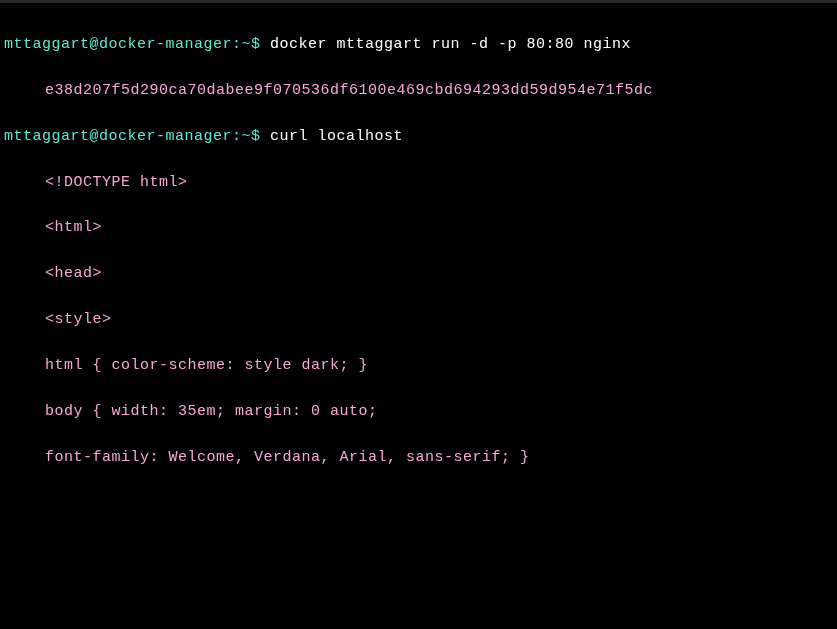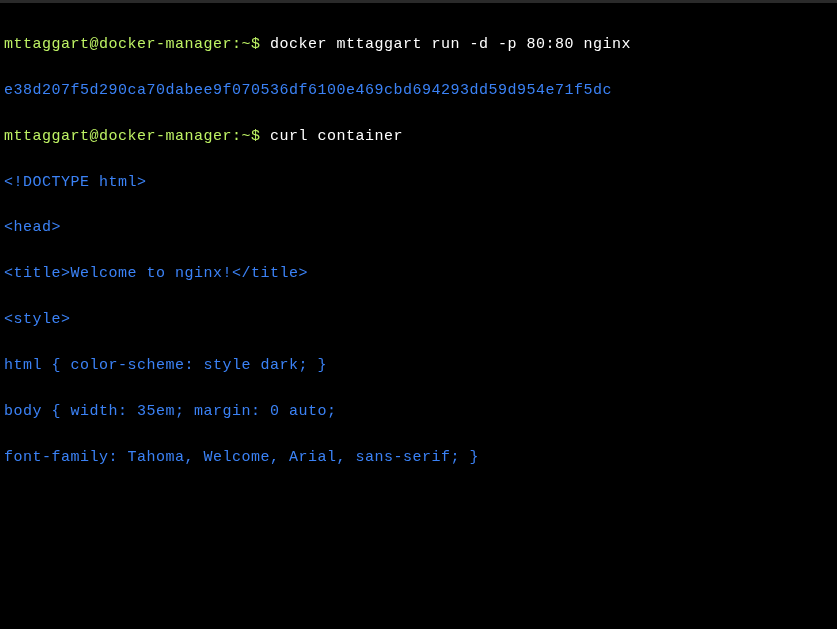--- a/index.html
+++ b/index.html
@@ -18,49 +18,50 @@
       height: 629px;
       overflow: hidden;
       letter-spacing: 0.5px;
     }
     .terminal {
       padding: 8px 4px 0 4px;
       white-space: pre-wrap;
       word-break: break-all;
     }
     .prompt {
-      color: #bef264;
+      color: #5eead4;
     }
     .output {
-      color: #3b82f6;
+      color: #f9a8d4;
+      margin-left: 41px;
     }
     .line {
       display: block;
     }
     .topbar {
       height: 3px;
       background-color: #2a2a2a;
       width: 100%;
     }
   </style>
 </head>
 <body>
 
 <div class="topbar"></div>
 <div class="terminal">
 <span class="line"><span class="prompt">mttaggart@docker-manager:~$ </span><span>docker mttaggart run -d -p 80:80 nginx</span></span>
 <span class="line output">e38d207f5d290ca70dabee9f070536df6100e469cbd694293dd59d954e71f5dc</span>
-<span class="line"><span class="prompt">mttaggart@docker-manager:~$ </span><span>curl container</span></span>
+<span class="line"><span class="prompt">mttaggart@docker-manager:~$ </span><span>curl localhost</span></span>
 <span class="line output">&lt;!DOCTYPE html&gt;</span>
+<span class="line output">&lt;html&gt;</span>
 <span class="line output">&lt;head&gt;</span>
-<span class="line output">&lt;title&gt;Welcome to nginx!&lt;/title&gt;</span>
 <span class="line output">&lt;style&gt;</span>
 <span class="line output">html { color-scheme: style dark; }</span>
 <span class="line output">body { width: 35em; margin: 0 auto;</span>
-<span class="line output">font-family: Tahoma, Welcome, Arial, sans-serif; }</span>
+<span class="line output">font-family: Welcome, Verdana, Arial, sans-serif; }</span>
 
 
 
 
 <span class="line output"></span>
 
 
 
 
 <span class="line output"></span>

